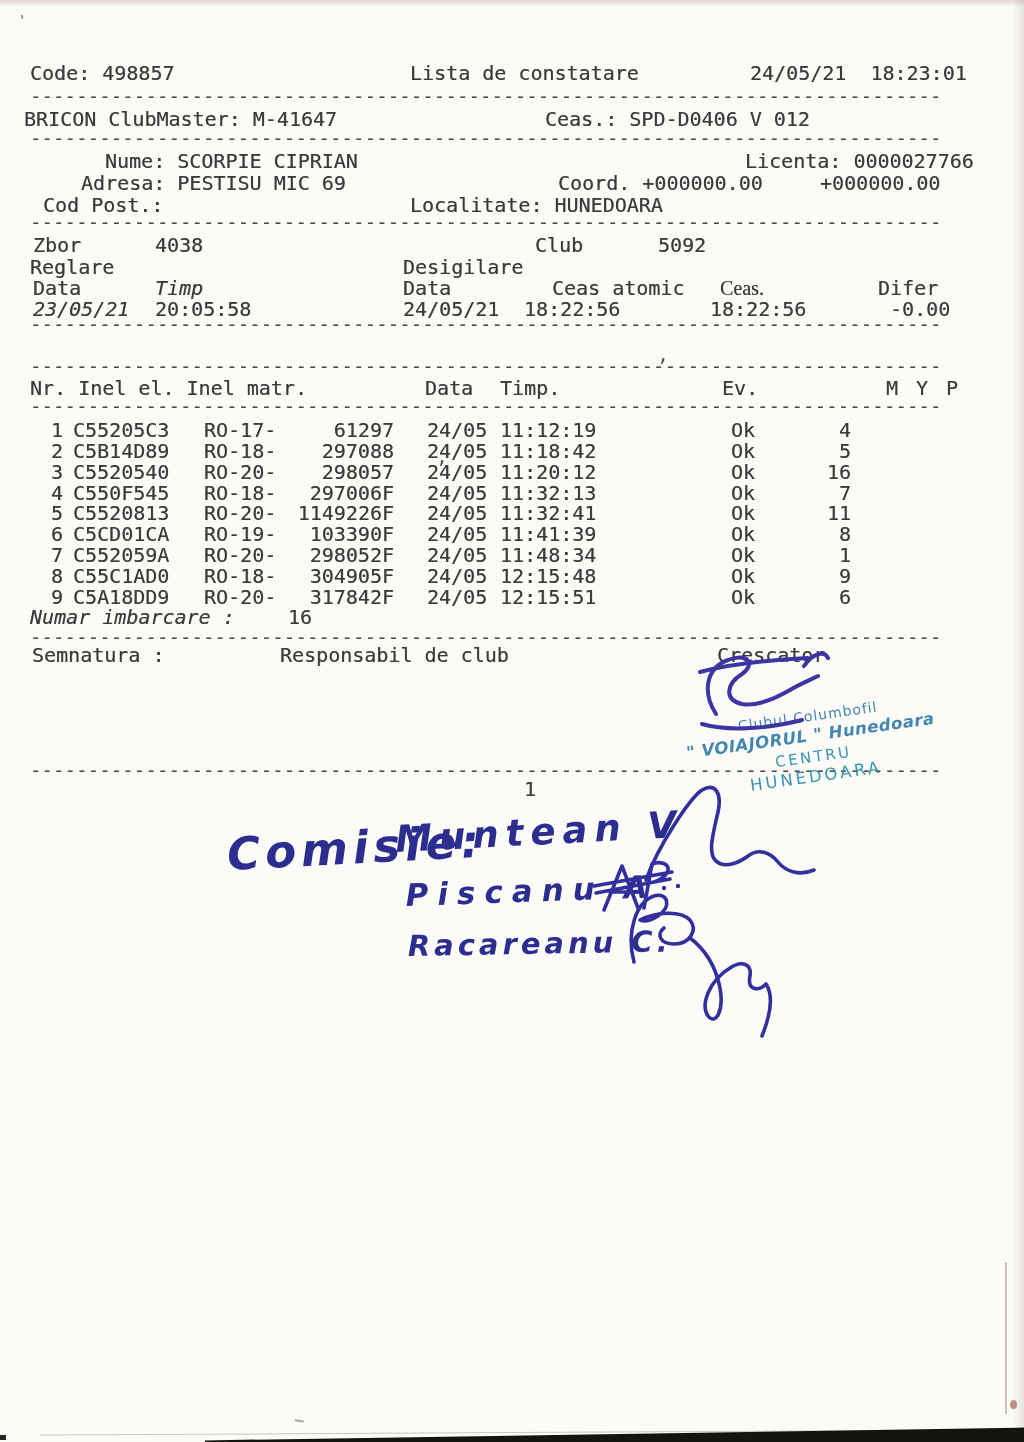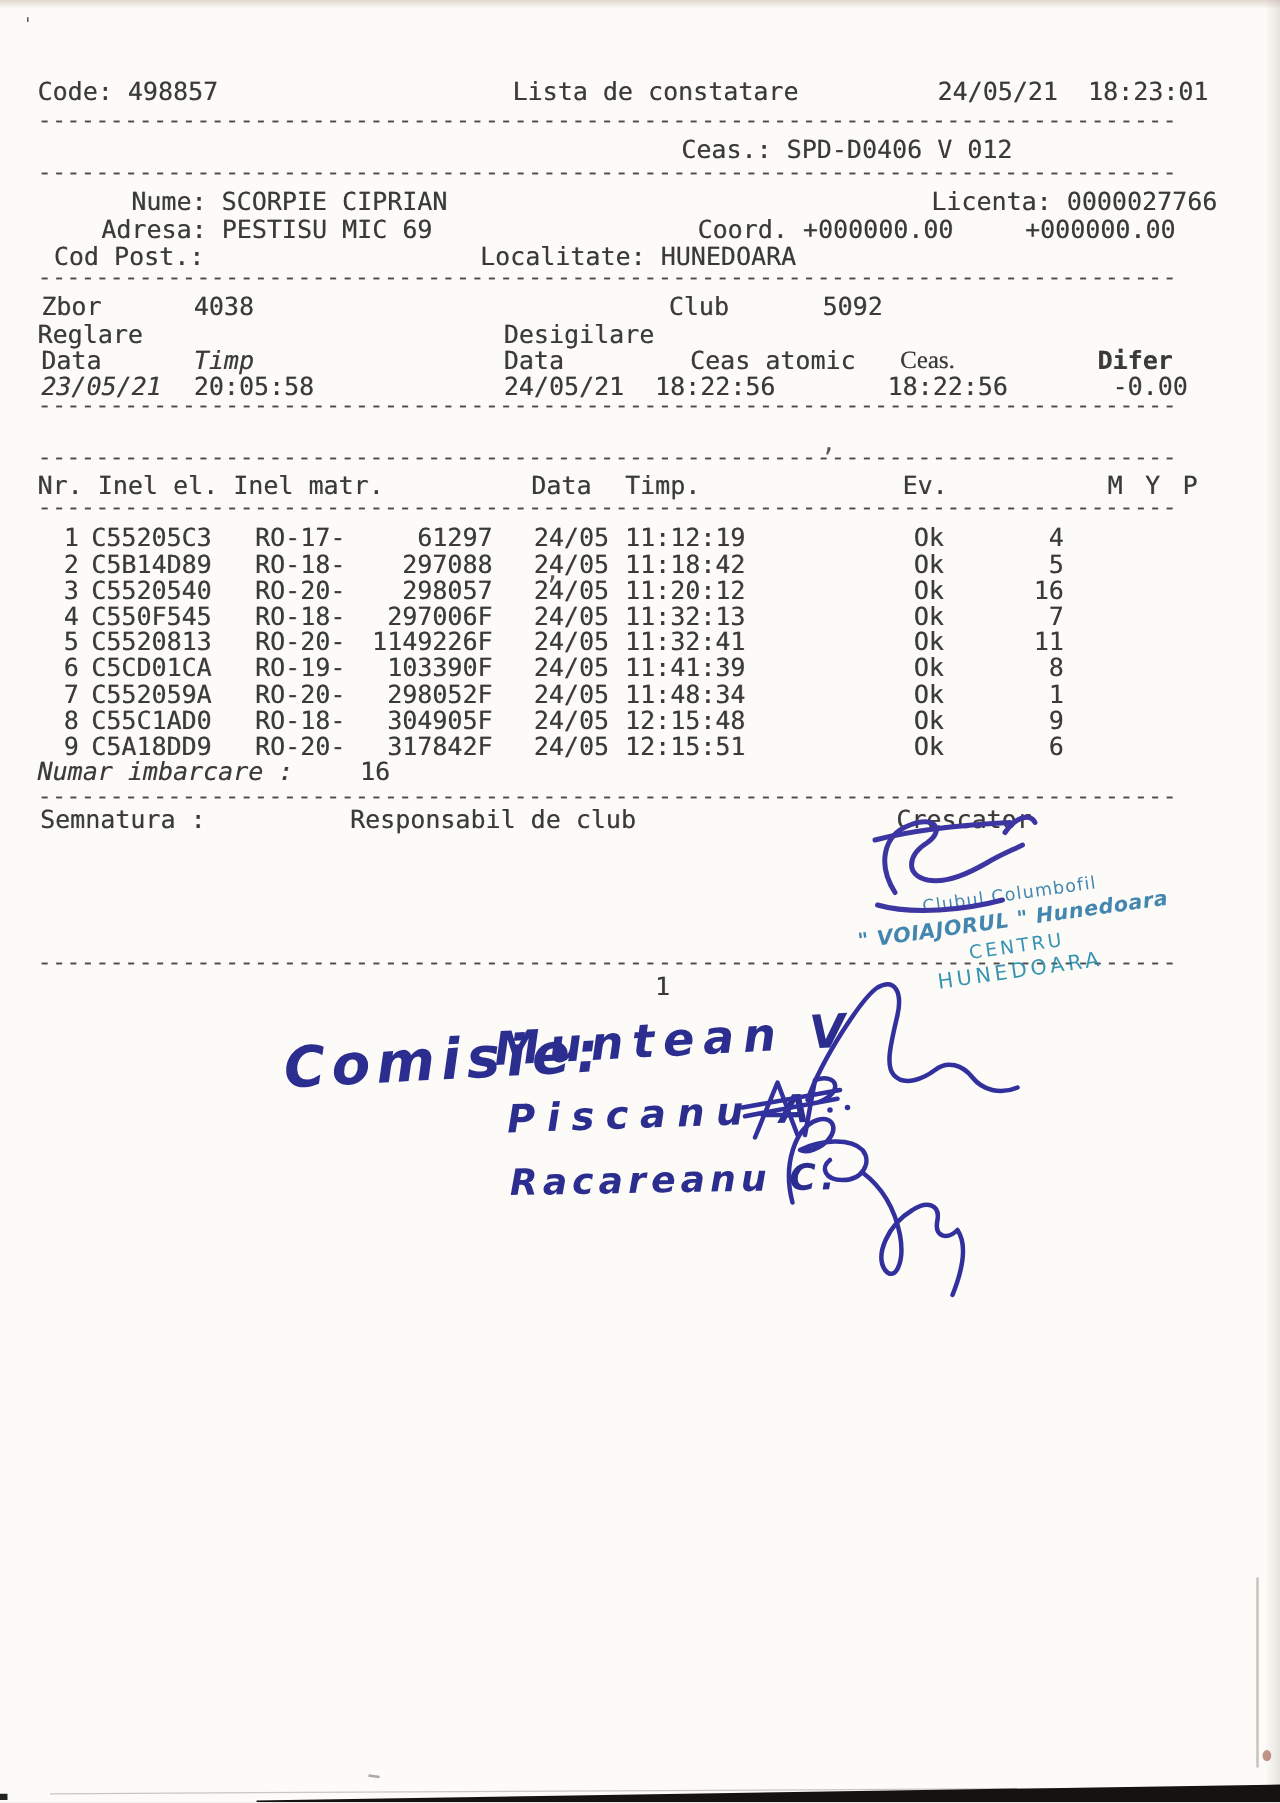--- a/index.html
+++ b/index.html
@@ -55,44 +55,45 @@
   <div id="bottom-wedge"></div>
   <div id="left-bottom-stub"></div>
   <div id="scan-speck"></div>
   <span class="t artifact" style="left:18px;top:10px;font-size:14px;">'</span>
 
   <span class="t" style="left:30px;top:63px;"><span>Code: </span><span>498857</span></span>
   <span class="t" style="left:410px;top:63px;">Lista de constatare</span>
   <span class="t" style="left:750px;top:63px;">24/05/21  18:23:01</span>
   <span class="t sep" style="left:30px;top:86px;">-------------------------------------------------------------------------------</span>
 
+  <span class="t" style="left:24px;top:109px;"><span>BRICON ClubMaster: </span><span>M-41647</span></span>
   <span class="t" style="left:545px;top:109px;"><span>Ceas.: </span><span>SPD-D0406 V 012</span></span>
   <span class="t sep" style="left:30px;top:128px;">-------------------------------------------------------------------------------</span>
 
   <span class="t" style="left:105px;top:151px;"><span>Nume: </span><span>SCORPIE CIPRIAN</span></span>
   <span class="t" style="left:745px;top:151px;"><span>Licenta: </span><span>0000027766</span></span>
   <span class="t" style="left:81px;top:173px;"><span>Adresa: </span><span>PESTISU MIC 69</span></span>
   <span class="t" style="left:558px;top:173px;"><span>Coord. </span><span>+000000.00</span></span>
   <span class="t" style="left:820px;top:173px;">+000000.00</span>
   <span class="t" style="left:43px;top:195px;">Cod Post.:</span>
-  <span class="t" style="left:384px;top:195px;"><span>Localitate: </span><span>HUNEDOARA</span></span>
+  <span class="t" style="left:410px;top:195px;"><span>Localitate: </span><span>HUNEDOARA</span></span>
   <span class="t sep" style="left:30px;top:212px;">-------------------------------------------------------------------------------</span>
 
   <span class="t" style="left:33px;top:235px;">Zbor</span>
   <span class="t" style="left:155px;top:235px;">4038</span>
   <span class="t" style="left:535px;top:235px;">Club</span>
   <span class="t" style="left:658px;top:235px;">5092</span>
   <span class="t" style="left:30px;top:257px;">Reglare</span>
   <span class="t" style="left:403px;top:257px;">Desigilare</span>
   <span class="t" style="left:33px;top:278px;">Data</span>
   <span class="t" style="left:155px;top:278px;font-style:italic;">Timp</span>
   <span class="t" style="left:403px;top:278px;">Data</span>
   <span class="t" style="left:524px;top:278px;margin-left:28px;">Ceas atomic</span>
   <span class="t" style="left:720px;top:278px;font-family:Liberation Serif, serif;">Ceas.</span>
-  <span class="t" style="left:878px;top:278px;font-weight:bold;">Difer</span>
+  <span class="t" style="left:878px;top:278px;">Difer</span>
   <span class="t" style="left:33px;top:299px;font-style:italic;">23/05/21</span>
   <span class="t" style="left:155px;top:299px;">20:05:58</span>
   <span class="t" style="left:403px;top:299px;">24/05/21</span>
   <span class="t" style="left:524px;top:299px;">18:22:56</span>
   <span class="t" style="left:710px;top:299px;">18:22:56</span>
   <span class="t" style="left:890px;top:299px;">-0.00</span>
   <span class="t sep" style="left:30px;top:314px;">-------------------------------------------------------------------------------</span>
 
   <span class="t artifact" style="left:657px;top:344px;">,</span>
   <span class="t sep" style="left:30px;top:356px;">-------------------------------------------------------------------------------</span>

